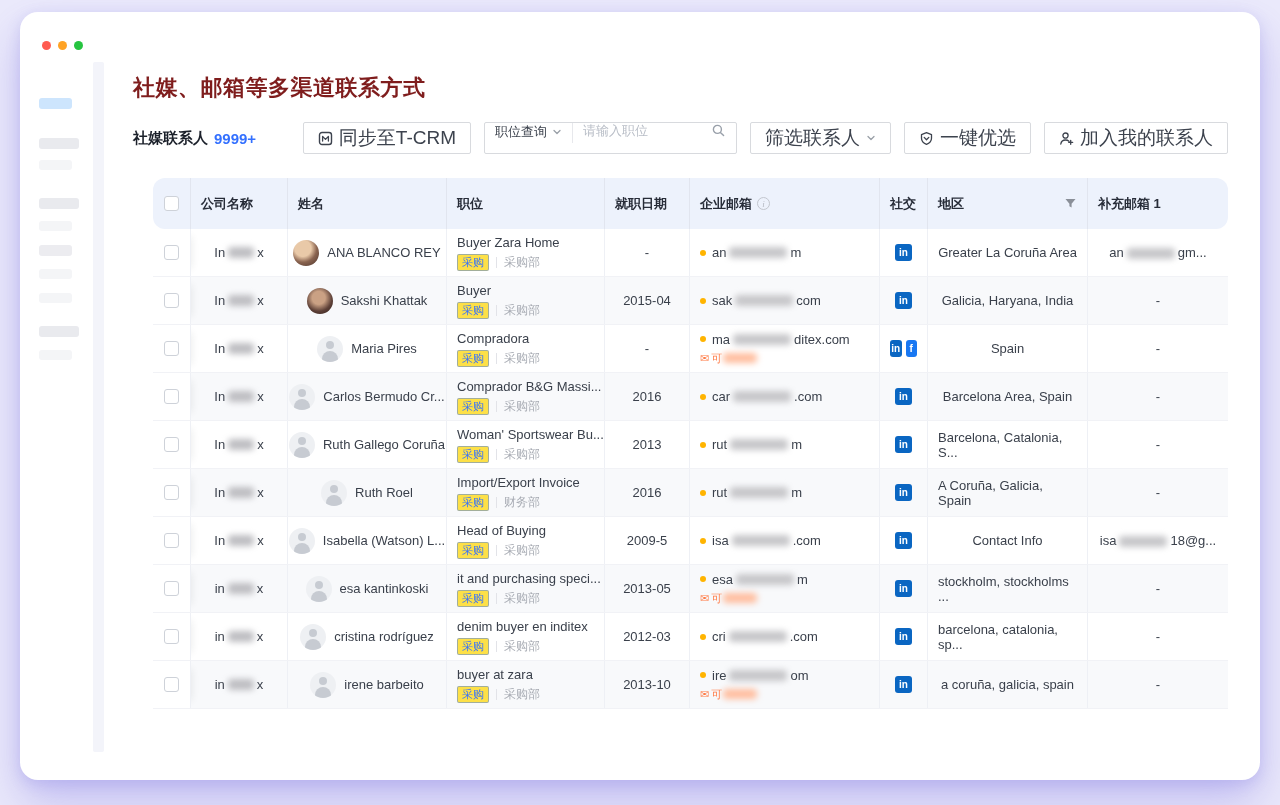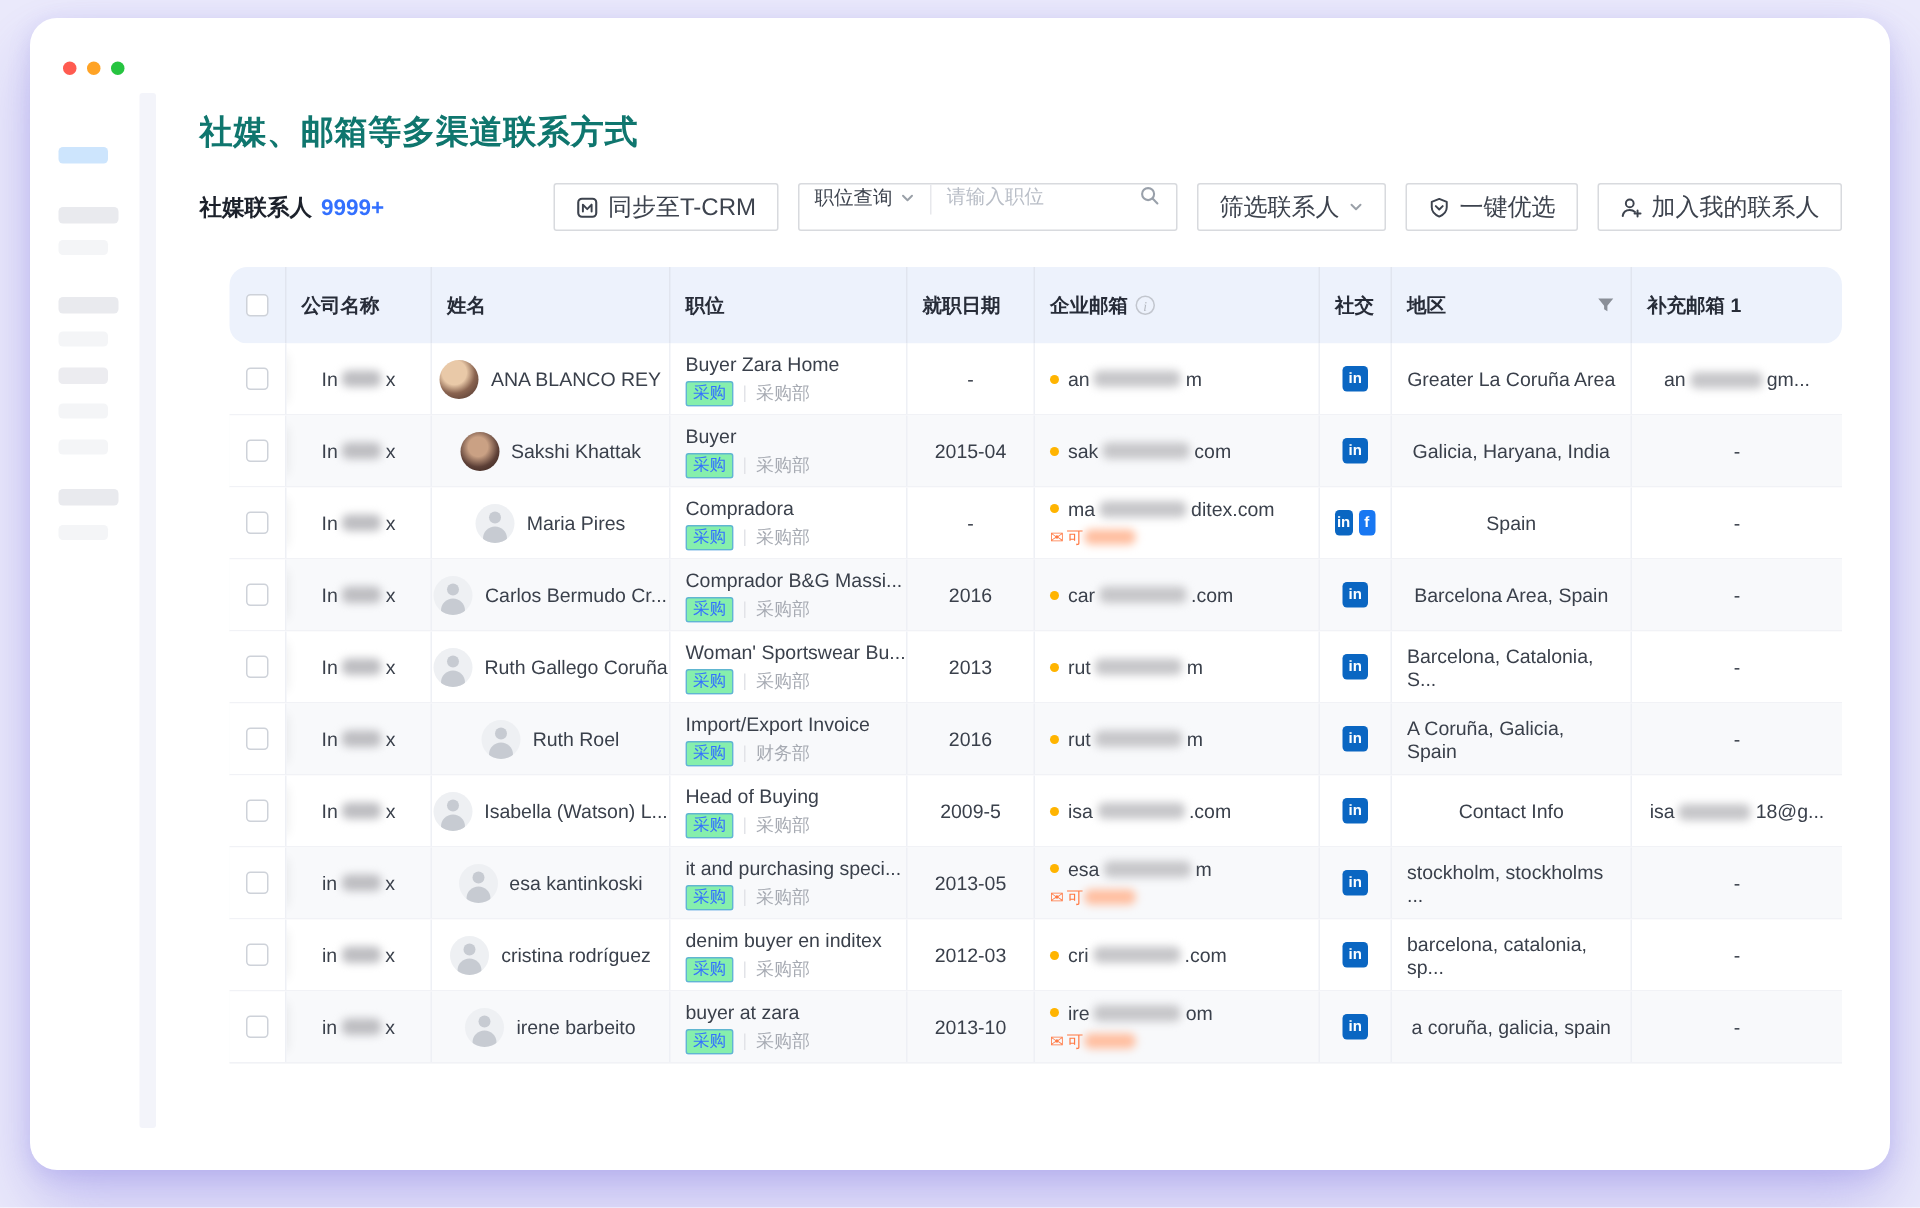--- a/index.html
+++ b/index.html
@@ -27,30 +27,30 @@
   .sk-3 { left:19px; top:186px; width:40px; height:11px; background:#e9eaee; }
   .sk-4 { left:19px; top:209px; width:33px; height:10px; background:#f4f5f7; }
   .sk-5 { left:19px; top:233px; width:33px; height:11px; background:#ececf0; }
   .sk-6 { left:19px; top:257px; width:33px; height:10px; background:#f4f5f7; }
   .sk-7 { left:19px; top:281px; width:33px; height:10px; background:#f4f5f7; }
   .sk-8 { left:19px; top:314px; width:40px; height:11px; background:#e9eaee; }
   .sk-9 { left:19px; top:338px; width:33px; height:10px; background:#f4f5f7; }
   .side-strip { position:absolute; left:73px; top:50px; width:11px; height:690px; background:#f3f4fa; border-radius:2px; }
 
   .main { position:absolute; left:113px; top:0; right:32px; height:100%; }
-  .page-title { position:absolute; left:0; top:61px; font-size:22px; font-weight:bold; color:#0f766e; letter-spacing:.5px; }
+  .page-title { position:absolute; left:0; top:61px; font-size:22px; font-weight:bold; color:#7f1d1d; letter-spacing:.5px; }
 
   
   .toolbar { position:absolute; left:0; right:0; top:109px; height:34px; display:flex; align-items:center; }
   .count { font-size:15px; font-weight:bold; color:#1c212b; display:flex; align-items:center; gap:6px; }
   .count .num { color:var(--accent); }
   .btn {
     height:32px; display:inline-flex; align-items:center; gap:6px;
     background:#fff; border:1px solid #d8dade; border-radius:2px;
-    padding:0 14px; font-size:16px; color:#3d434e; margin-left:13px; cursor:pointer;
+    padding:0 14px; font-size:19px; color:#3d434e; margin-left:13px; cursor:pointer;
     white-space:nowrap; font-family:"Liberation Sans", sans-serif;
   }
   .btn:first-of-type { margin-left:auto; }
   .search-group {
     height:32px; margin-left:13px; display:flex; align-items:flex-start;
     border:1px solid #d8dade; border-radius:2px; background:#fff;
   }
   .search-select { display:flex; align-items:center; gap:5px; padding:0 10px; font-size:13px; color:#3d434e; cursor:pointer; }
   .sg-divider { width:1px; height:20px; background:#e7e8ec; }
   .search-group input {
@@ -83,21 +83,21 @@
   .avatar.photo-1 { background:radial-gradient(circle at 38% 32%, #e9c9a8 0 34%, #8a6450 58%, #46302a 100%); }
   .avatar.photo-2 { background:radial-gradient(circle at 45% 38%, #caa184 0 30%, #5d4037 62%, #2e1d18 100%); }
   .avatar.generic { background:#eef0f3; }
   .avatar.generic::before { content:""; position:absolute; top:5px; left:50%; transform:translateX(-50%); width:8px; height:8px; border-radius:50%; background:#c7cbd2; }
   .avatar.generic::after { content:""; position:absolute; top:15px; left:50%; transform:translateX(-50%); width:16px; height:11px; border-radius:8px 8px 0 0; background:#c7cbd2; }
   .nm { color:#3a404b; }
   .pos-title { color:#3a404b; white-space:nowrap; }
   .pos-meta { display:flex; align-items:center; gap:7px; margin-top:4px; }
   .tag {
     font-size:11px; color:var(--accent); border:1px solid rgba(51,112,255,.45);
-    background:#86efac; border-radius:2px; padding:1px 4px; line-height:13px;
+    background:#fde047; border-radius:2px; padding:1px 4px; line-height:13px;
   }
   .meta-div { width:1px; height:11px; background:#e2e3e8; }
   .dept { font-size:12px; color:#a7abb3; }
   .email-line { display:flex; align-items:center; white-space:nowrap; color:#3a404b; }
   .dot-email { width:6px; height:6px; border-radius:50%; background:var(--c-dot); margin-right:6px; flex:0 0 6px; }
   .blur { display:inline-block; height:11px; border-radius:4px; background:#c6c6c9; filter:blur(3px); vertical-align:middle; margin:0 3px; }
   .blur-co { width:26px; background:#bdbdc1; }
   .blur-em { width:58px; }
   .blur-supp { width:48px; }
   .email-badge { display:flex; align-items:center; margin-top:4px; font-size:11px; color:var(--c-badge); }

